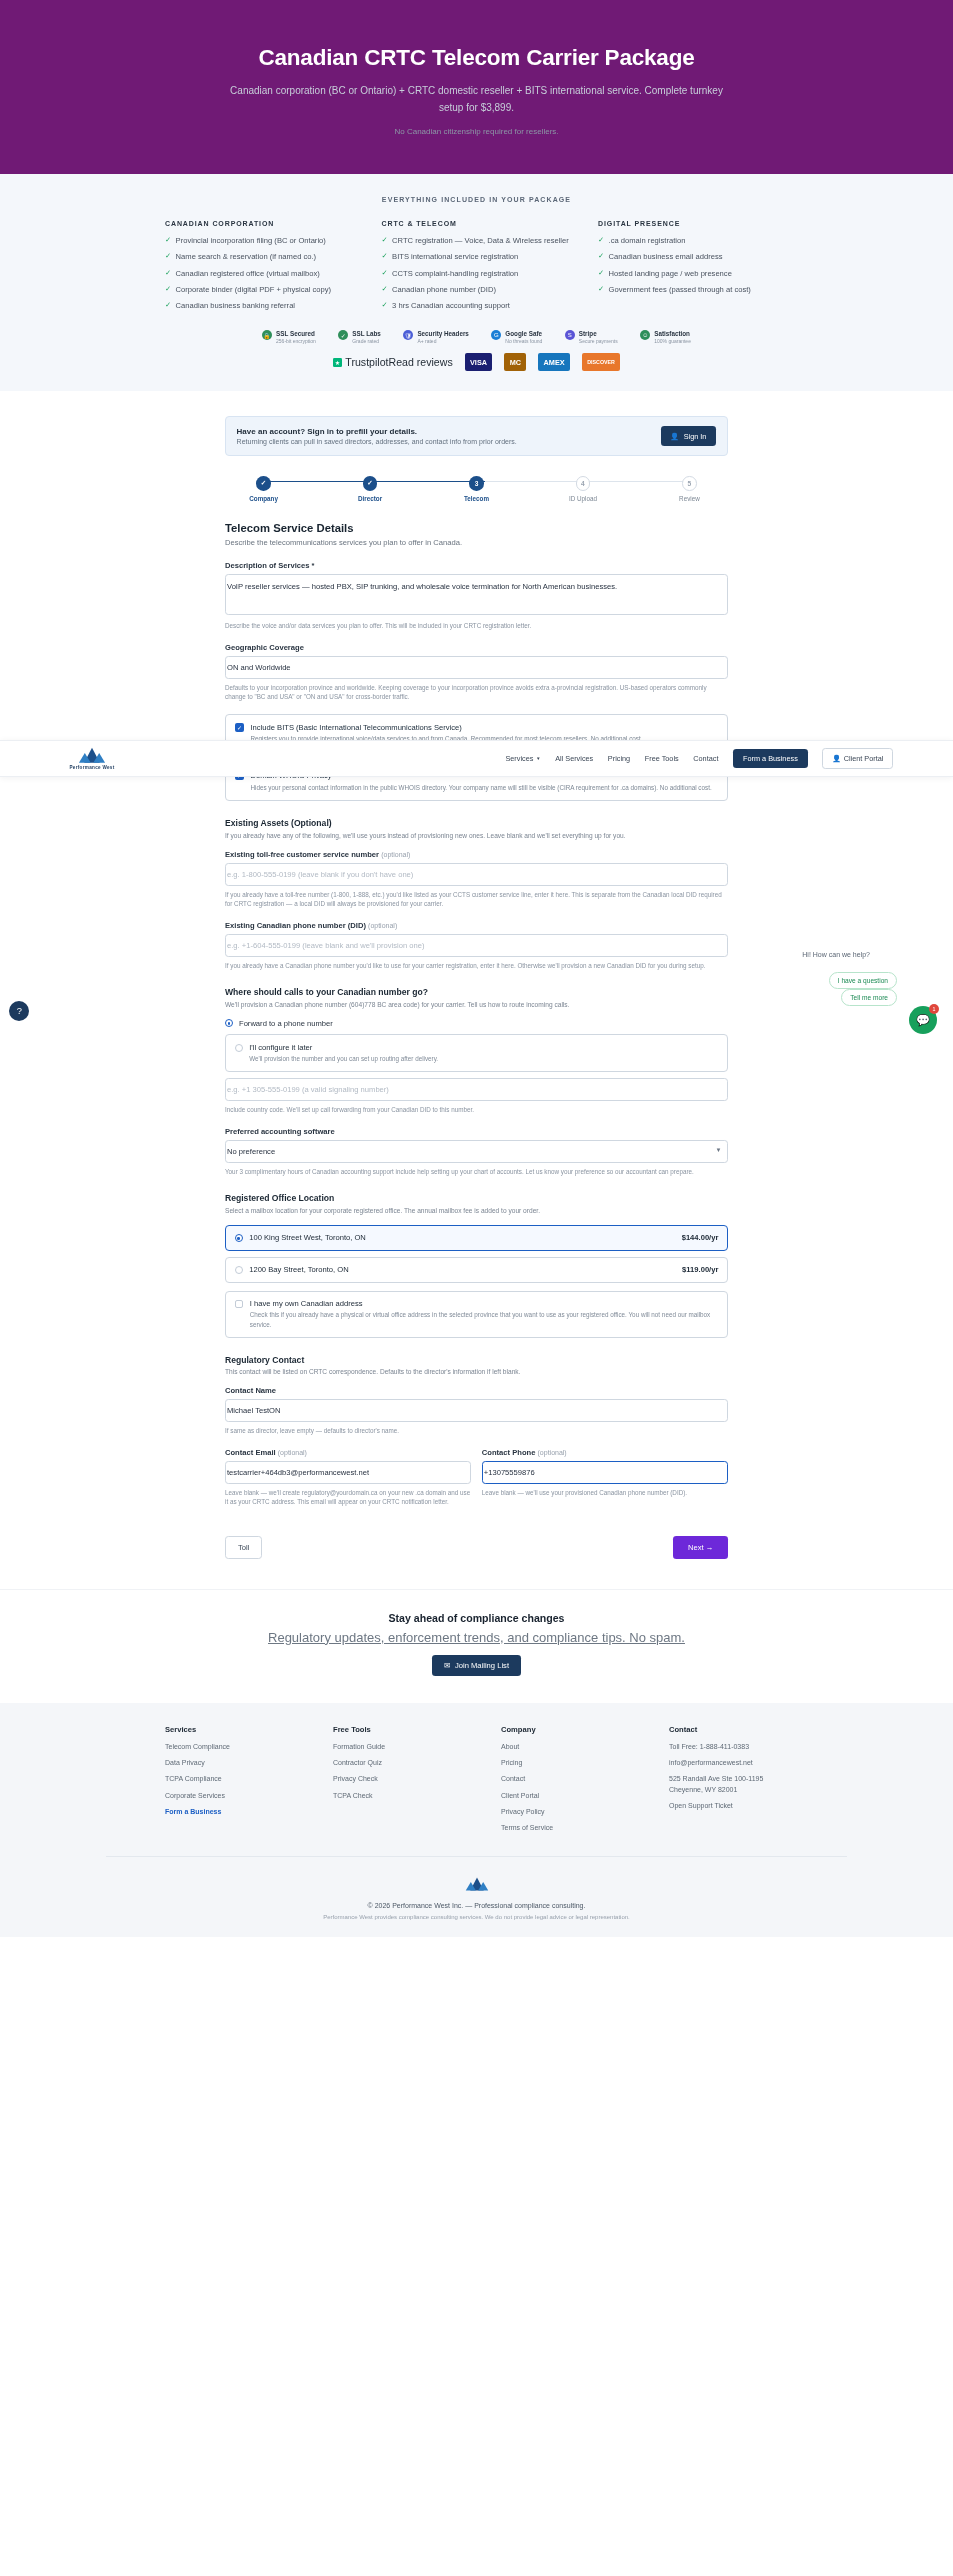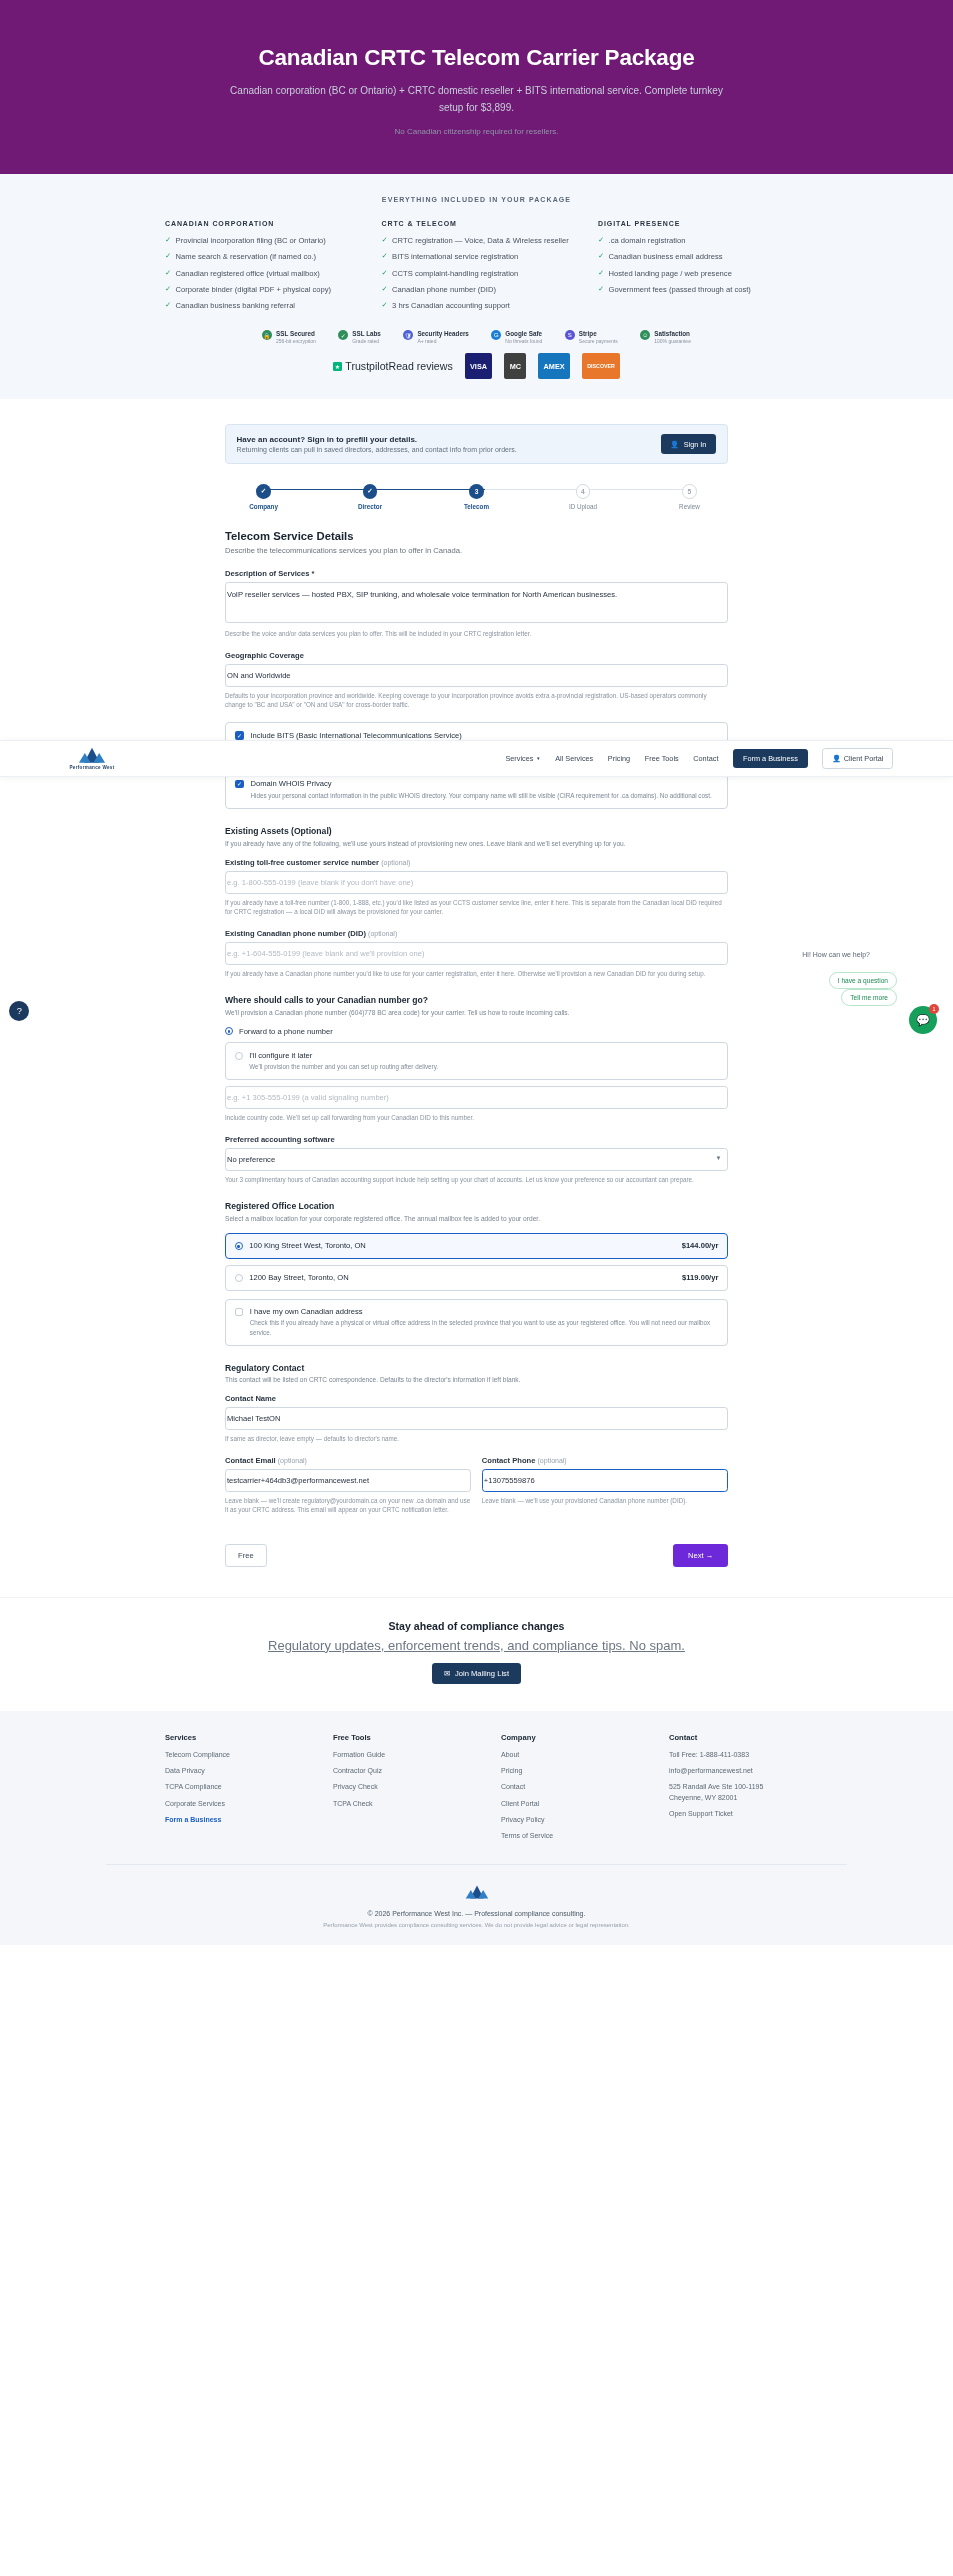--- a/index.html
+++ b/index.html
@@ -56,21 +56,21 @@
   }
   .badge .b-txt { line-height:1.2; }
   .badge .b-t { font-size:6.3px; font-weight:bold; color:#2a3542; display:block; }
   .badge .b-s { font-size:5px; color:#8a94a2; display:block; margin-top:0.7px; }
 
   .trust-row2 { display:flex; justify-content:center; align-items:center; gap:12px; padding:9.3px 0 4px; }
   .trust-row2 .tp { display:flex; align-items:center; gap:3.3px; }
   .tp-star { width:9.3px; height:9.3px; background:#00b67a; color:#fff; font-size:6px;
     display:flex; align-items:center; justify-content:center; border-radius:1.3px; }
   .cardlogo {
-    height:26px; border-radius:2px; display:flex; align-items:center; justify-content:center;
+    height:18px; border-radius:2px; display:flex; align-items:center; justify-content:center;
     font-size:7.3px; font-weight:bold; color:#fff; padding:0 5.3px;
   }
 
   
   .panel-wrap { background:#fff; padding:25px 0 0; }
   .panel {
     width:503px; margin:0 auto; background:#fff;
   }
   .signin-bar {
     background:#eef4fb; border:0.7px solid #d8e4f2; border-radius:4px;
@@ -323,21 +323,21 @@
             </span>
         </div>
       </div>
 
       <div class="trust-row2">
         <div class="tp">
           <span class="tp-star">★</span>
           <span class="b-txt"><span class="b-t">Trustpilot</span><span class="b-s">Read reviews</span></span>
         </div>
         <span class="cardlogo" style="background:#1a1f71;">VISA</span>
-        <span class="cardlogo" style="background:#404040;">MC</span>
+        <span class="cardlogo" style="background:#a16207;">MC</span>
         <span class="cardlogo" style="background:#1676bd;">AMEX</span>
         <span class="cardlogo" style="background:#e8772b;font-size:5.3px;">DISCOVER</span>
       </div>
     </div>
   </section>
 
   <div class="panel-wrap">
     <div class="panel">
 
       <div class="signin-bar">
@@ -498,21 +498,21 @@
           <div class="hint">Leave blank — we'll create regulatory@yourdomain.ca on your new .ca domain and use it as your CRTC address. This email will appear on your CRTC notification letter.</div>
         </div>
         <div class="field">
           <label class="flbl"><span>Contact Phone</span> <span class="opt">(optional)</span></label>
           <input class="inp" style="border-color: rgb(28, 95, 196);" value="+13075559876">
           <div class="hint">Leave blank — we'll use your provisioned Canadian phone number (DID).</div>
         </div>
       </div>
 
       <div class="nav-btns">
-        <button class="btn-back">Free</button>
+        <button class="btn-back">Toll</button>
         <button class="btn-next">Next →</button>
       </div>
 
     </div>
   </div>
 
   <div class="floatnav">
     <div class="brandblock">
       <svg class="logo-svg" width="28" height="17" viewBox="0 0 42 26">
         <polygon points="21,1 33,24 9,24" fill="#1c4f8a"></polygon>

